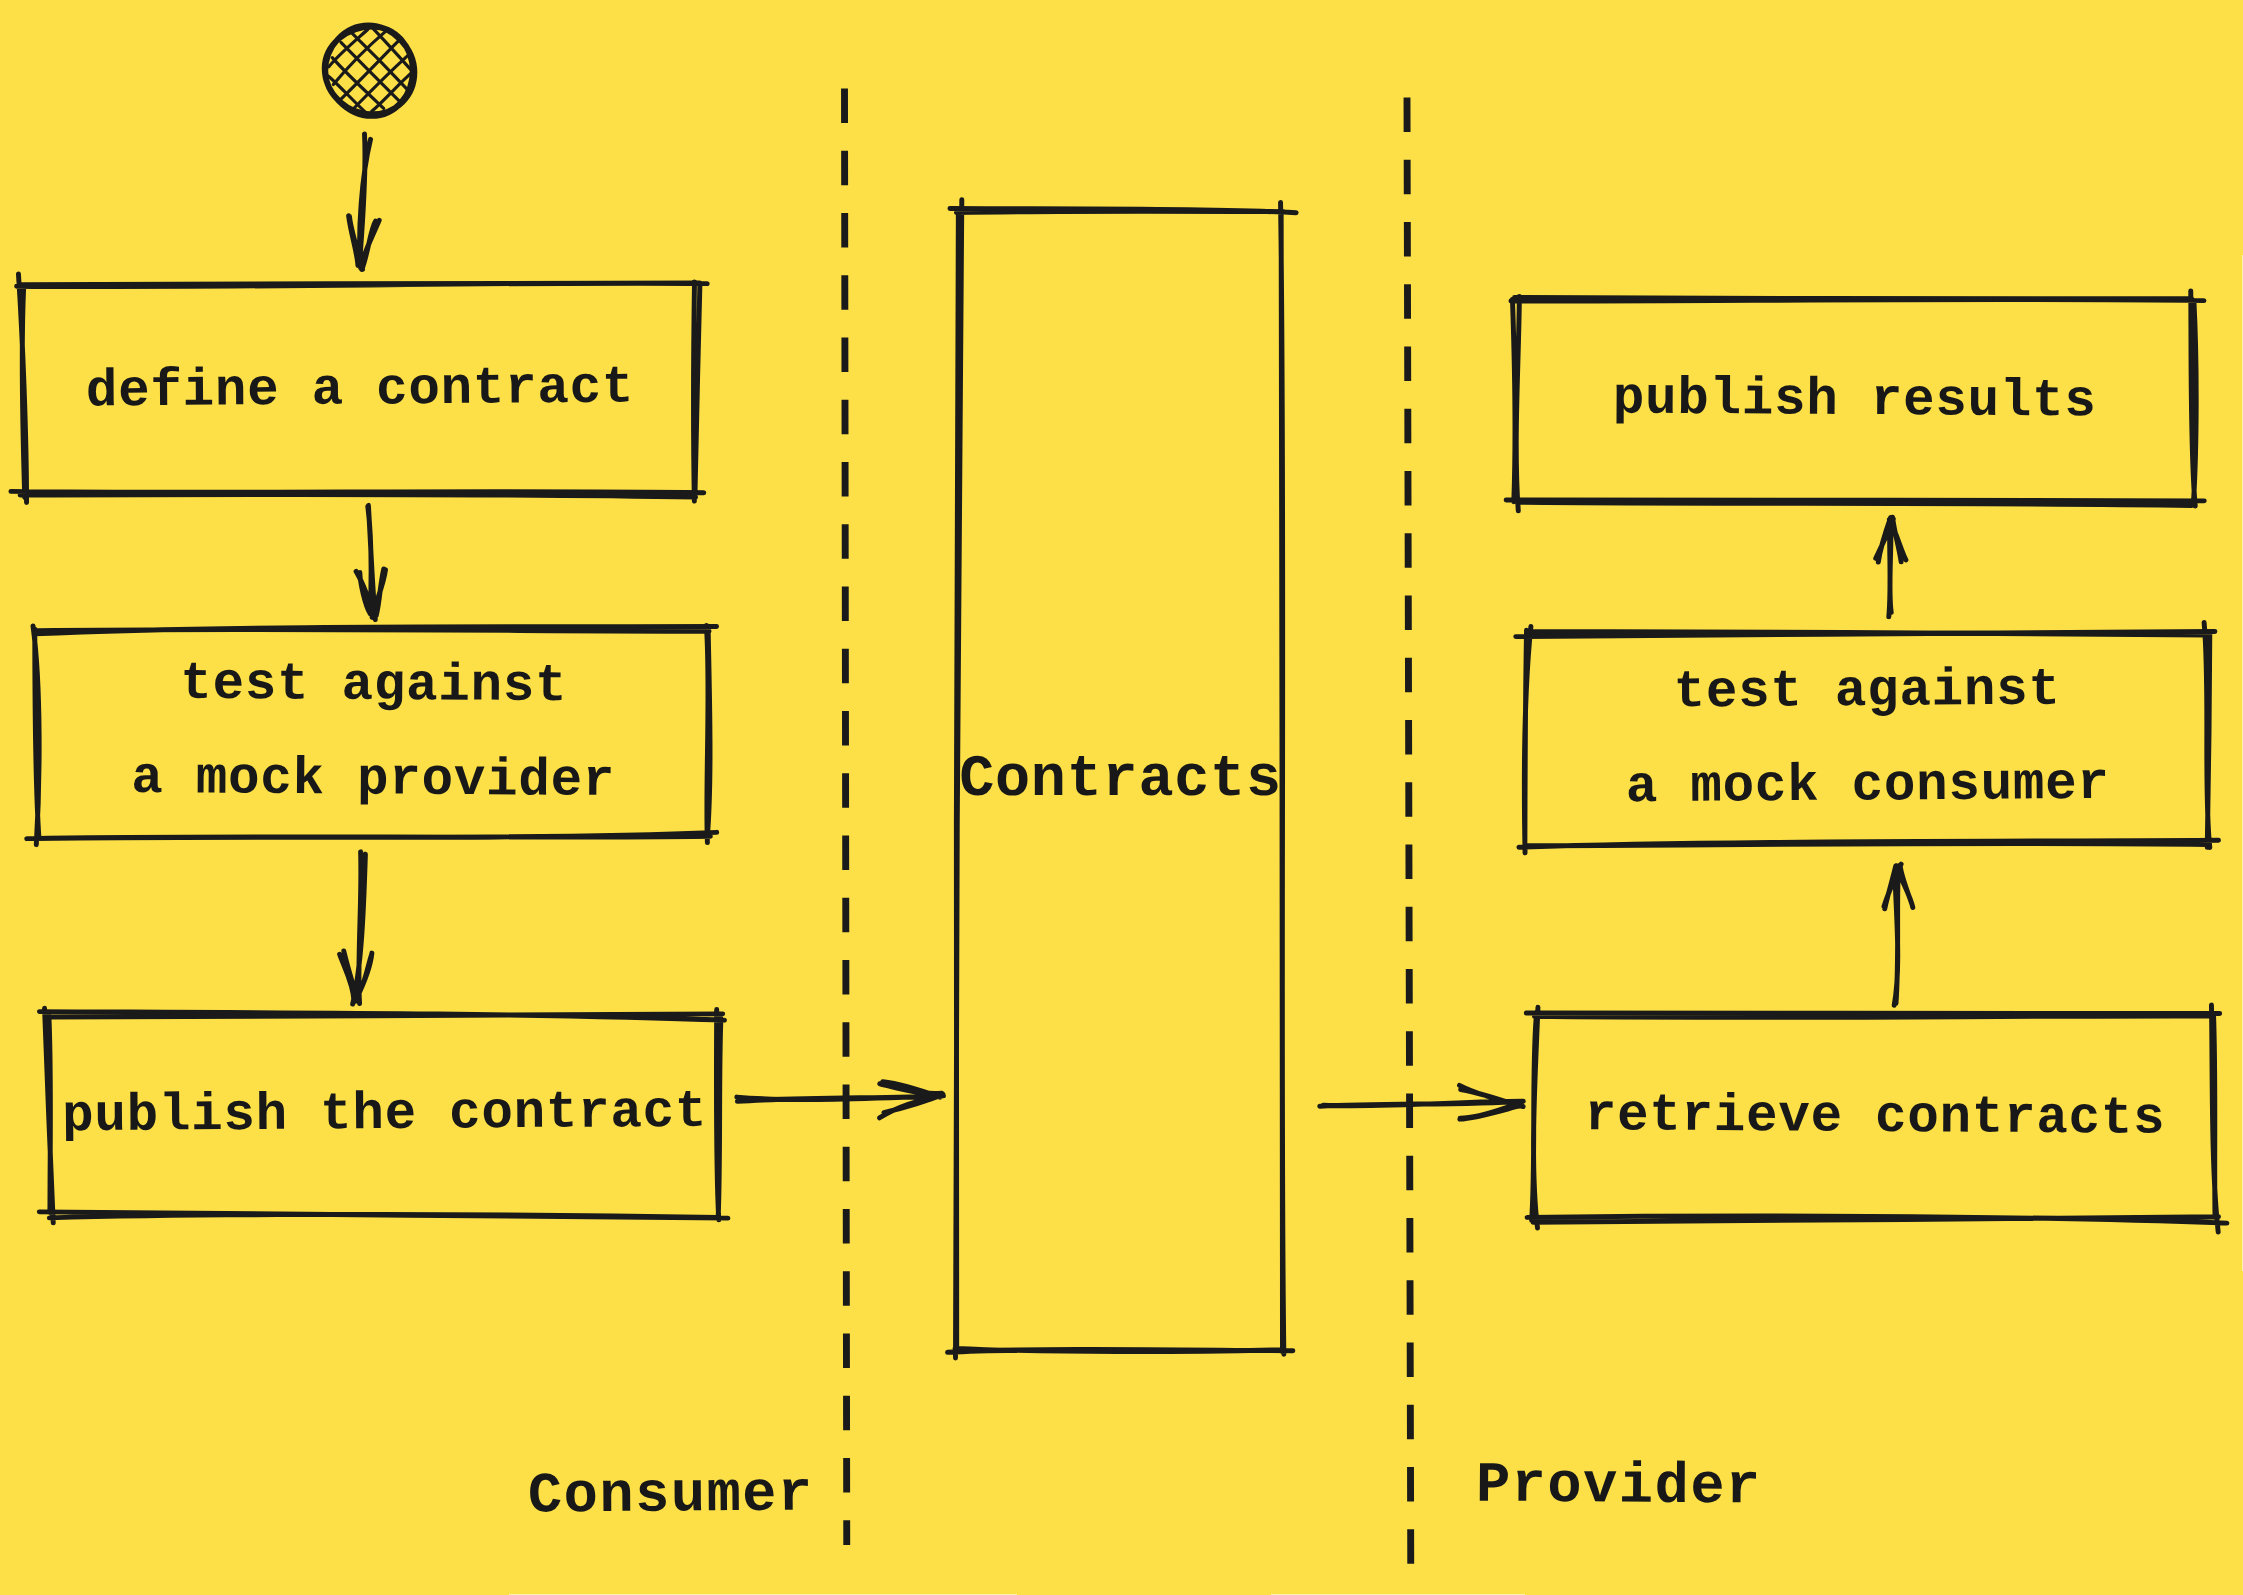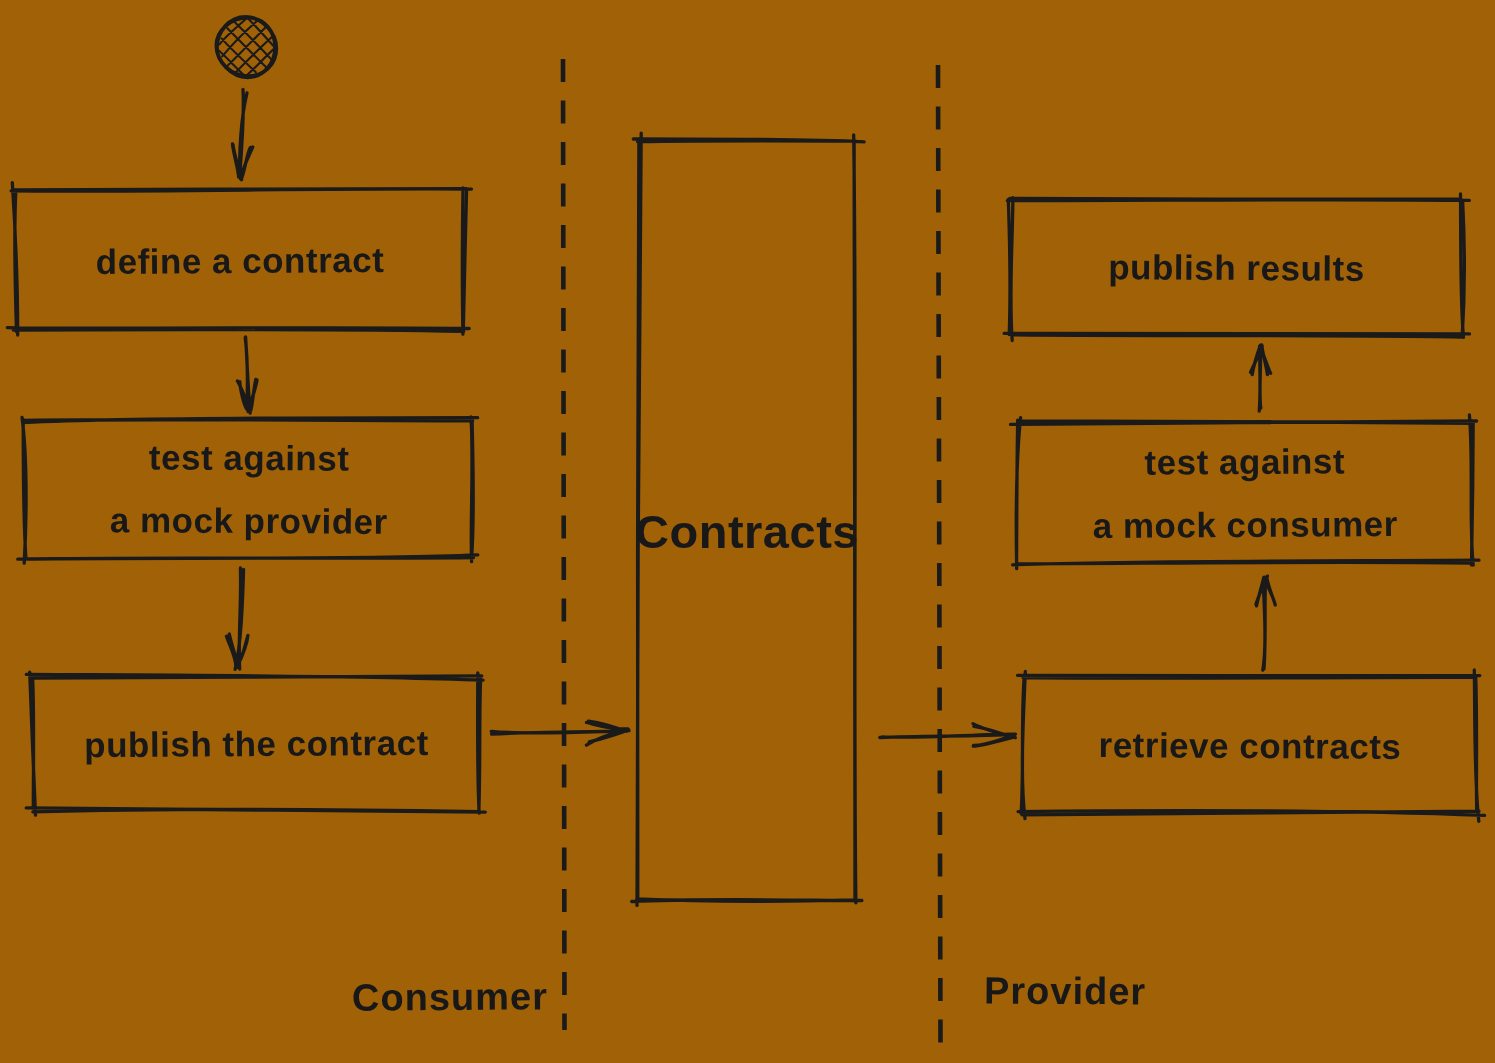--- a/index.html
+++ b/index.html
@@ -1,18 +1,18 @@
 <!DOCTYPE html>
 <html><head>
 <meta charset="utf-8">
 <style>
   html,body{margin:0;padding:0;background:#ffffff;}
   .canvas{
-    position:relative;width:1495px;height:1063px;background:#a16207;
-    font-family:Liberation Sans, sans-serif;color:#181818;overflow:hidden;
+    position:relative;width:1495px;height:1063px;background:#fde047;
+    font-family:Liberation Mono, monospace;color:#181818;overflow:hidden;
   }
   svg.sketch{position:absolute;left:0;top:0;width:1495px;height:1063px;}
   .node-label{
     position:absolute;display:flex;flex-direction:column;align-items:center;justify-content:center;
     text-align:center;font-size:35px;font-weight:600;line-height:1.8;letter-spacing:0.5px;
     pointer-events:none;
   }
   .lane-label{
     position:absolute;font-size:38px;font-weight:600;letter-spacing:1px;pointer-events:none;
   }
@@ -57,21 +57,21 @@
 
   <div class="node-label tilt-b" style="left:25px;top:420px;width:448px;height:138px;">
     <span>test against</span>
     <span>a mock provider</span>
   </div>
 
   <div class="node-label tilt-a" style="left:33px;top:677px;width:447px;height:133px;">
     <span>publish the contract</span>
   </div>
 
-  <div class="node-label" style="left:638px;top:152px;width:218px;height:760px;font-size:47px;">
+  <div class="node-label" style="left:638px;top:140px;width:218px;height:760px;font-size:39px;">
     <span>Contracts</span>
   </div>
 
   <div class="node-label tilt-b" style="left:1010px;top:200px;width:453px;height:135px;">
     <span>publish results</span>
   </div>
 
   <div class="node-label tilt-a" style="left:1018px;top:422px;width:454px;height:141px;">
     <span>test against</span>
     <span>a mock consumer</span>

